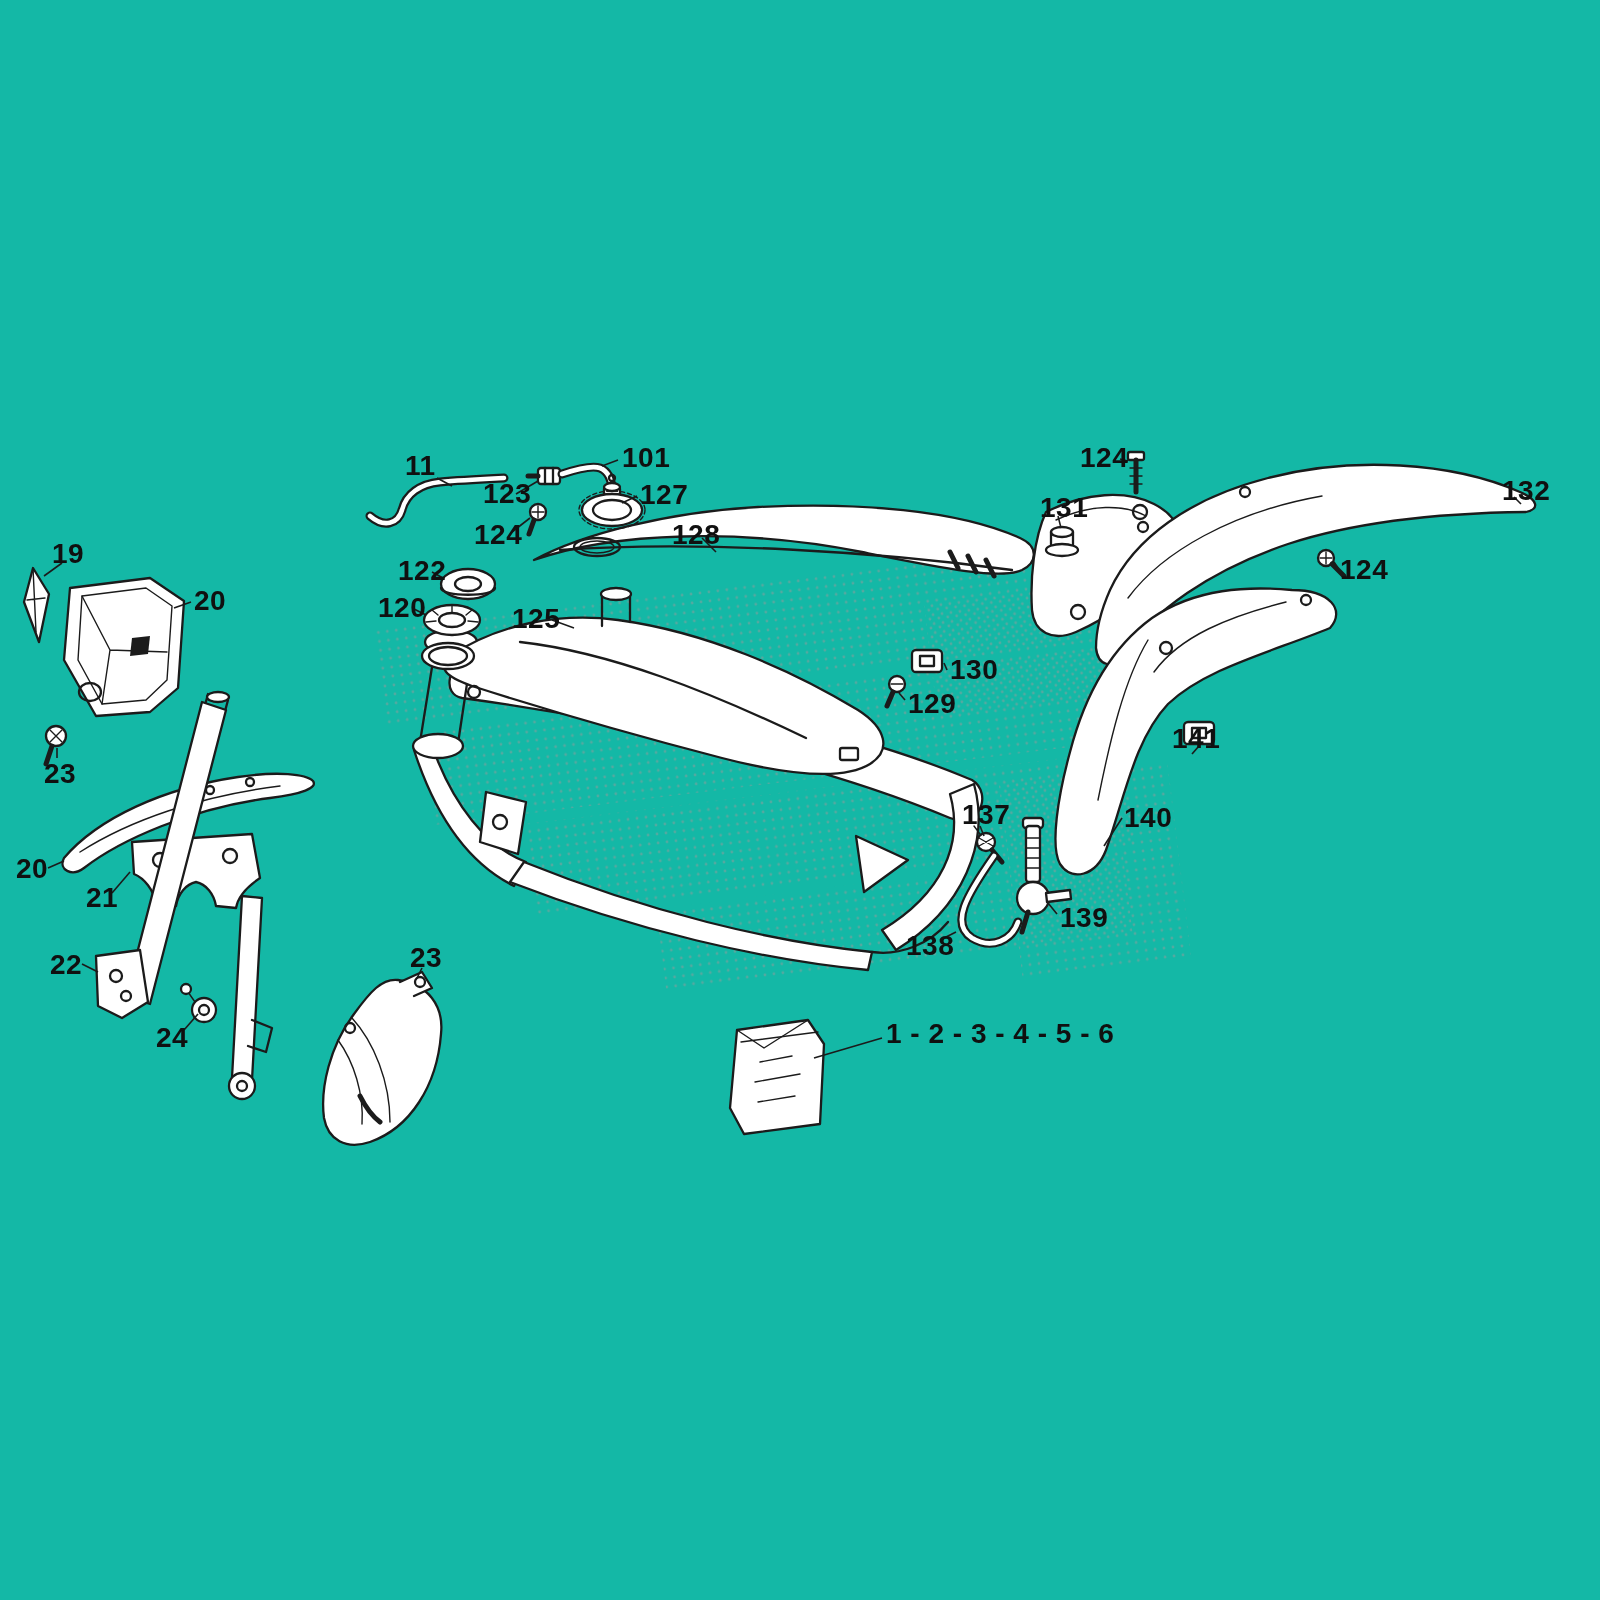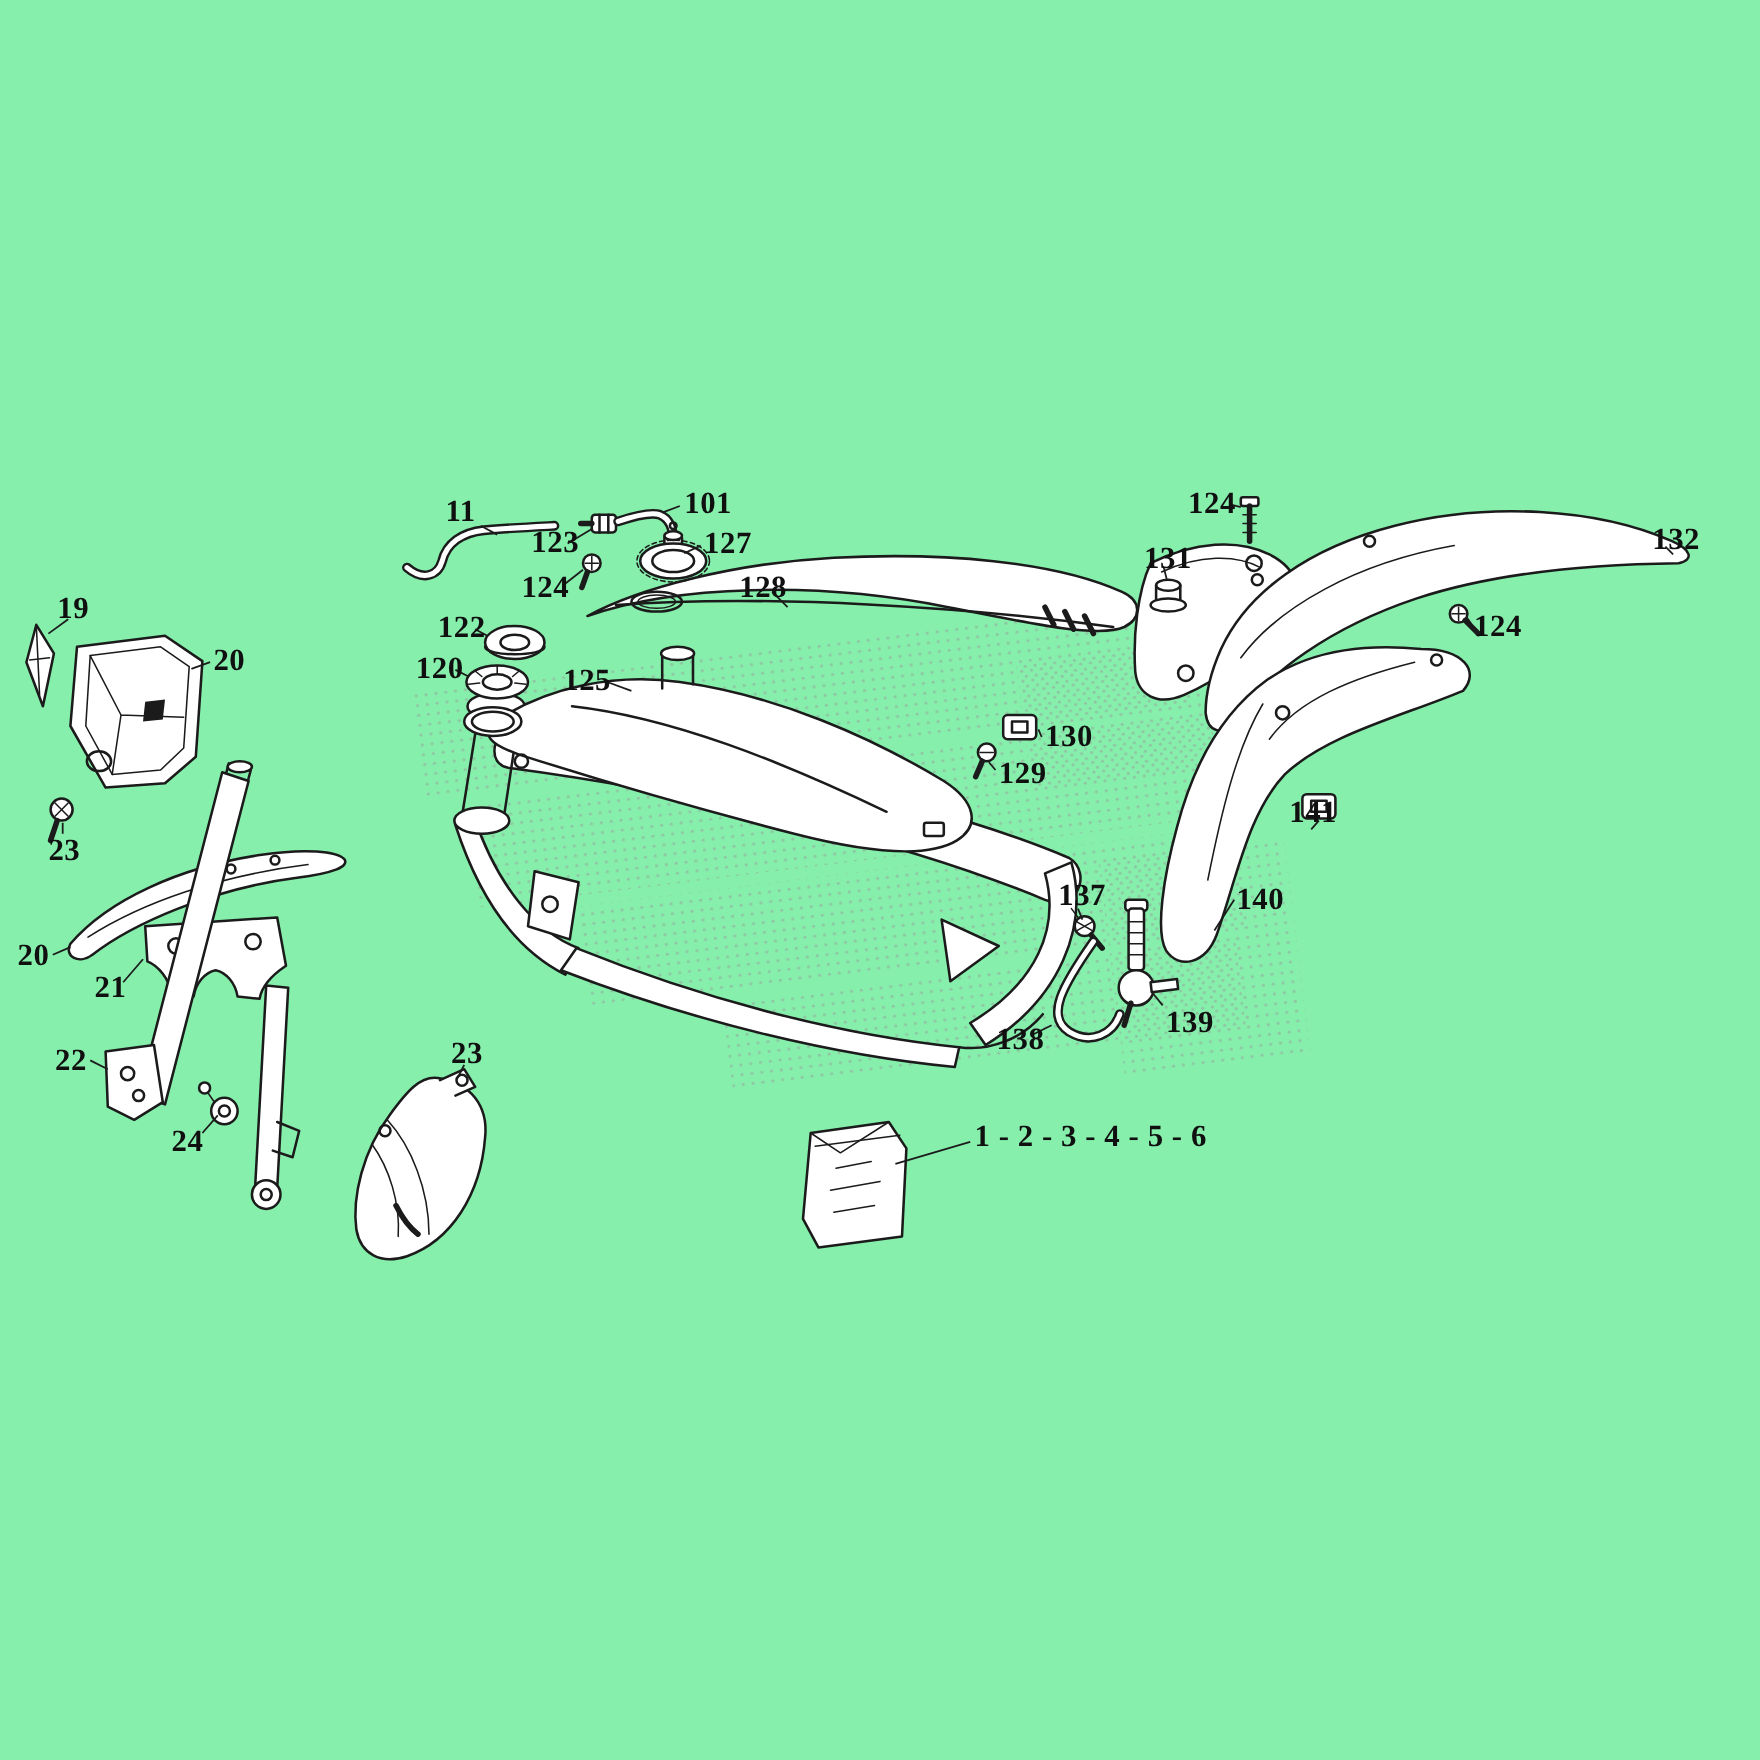--- a/index.html
+++ b/index.html
@@ -1,17 +1,17 @@
 <!DOCTYPE html>
 <html><head>
 <meta charset="utf-8">
 <style>
   html,body{margin:0;padding:0;background:#fff;}
-  .stage{position:relative;width:1600px;height:1600px;background:#86efac;overflow:hidden;
-         font-family:Liberation Serif, serif;}
+  .stage{position:relative;width:1600px;height:1600px;background:#14b8a6;overflow:hidden;
+         font-family:Liberation Sans, sans-serif;}
   .stage svg{position:absolute;left:0;top:0;}
   #labels{position:absolute;left:0;top:0;width:100%;height:100%;pointer-events:none;}
   .part-label{position:absolute;font-weight:700;font-size:28px;color:#101010;
               white-space:nowrap;letter-spacing:.5px;line-height:1;}
   .ln{stroke:#1b1b1b;stroke-width:2.3;fill:none;stroke-linecap:round;stroke-linejoin:round;}
   .solid{fill:#ffffff;}
   .thick{stroke-width:5;}
   .thin{stroke-width:1.4;}
   .tube-o{stroke:#1b1b1b;stroke-width:9;fill:none;stroke-linecap:round;}
   .tube-i{stroke:#ffffff;stroke-width:4.6;fill:none;stroke-linecap:round;}
@@ -308,17 +308,17 @@
       <div class="part-label" style="left: 50px; top: 951px;">22</div>
       <div class="part-label" style="left: 156px; top: 1024px;">24</div>
       <div class="part-label" style="left: 410px; top: 944px;">23</div>
       <div class="part-label" style="left: 1080px; top: 444px;">124</div>
       <div class="part-label" style="left: 1040px; top: 494px;">131</div>
       <div class="part-label" style="left: 1502px; top: 477px;">132</div>
       <div class="part-label" style="left: 1340px; top: 556px;">124</div>
       <div class="part-label" style="left: 1172px; top: 725px;">141</div>
       <div class="part-label" style="left: 1124px; top: 804px;">140</div>
       <div class="part-label" style="left: 962px; top: 801px;">137</div>
-      <div class="part-label" style="left: 1060px; top: 904px; margin-top: 12px;">139</div>
+      <div class="part-label" style="left: 1060px; top: 904px;">139</div>
       <div class="part-label" style="left: 906px; top: 932px;">138</div>
       <div class="part-label" style="left: 886px; top: 1020px;">1 - 2 - 3 - 4 - 5 - 6</div>
     </div>
 </div>
 
 </body></html>

